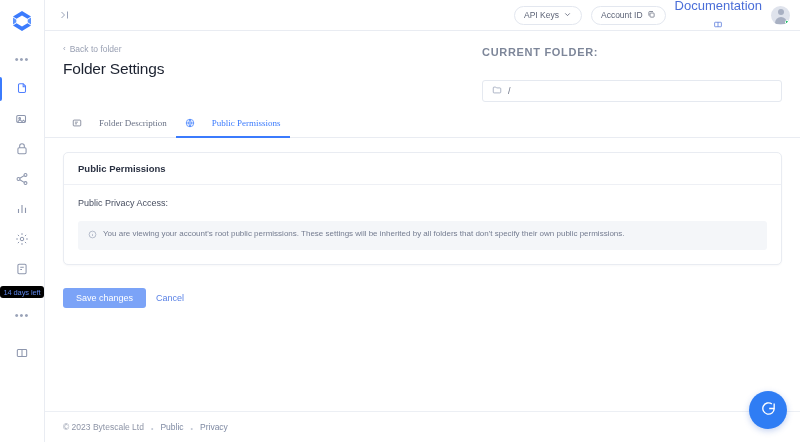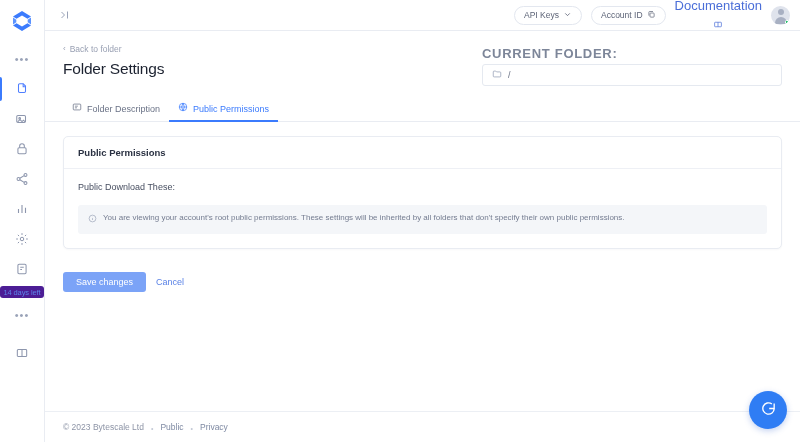--- a/index.html
+++ b/index.html
@@ -28,21 +28,21 @@
     color: #8d96ad;
   }
   .side-item.active { color: #4f7fff; }
   .side-item.active::before {
     content: ""; position: absolute; left: 0; top: 3px;
     width: 2.5px; height: 24px; background: #3b7bfd; border-radius: 0 2px 2px 0;
   }
   .side-item svg { width: 14px; height: 14px; display: block; }
   .dots { letter-spacing: 1px; font-size: 11px; color: #9aa3b8; line-height: 1; }
   .days-left {
-    font-size: 7.5px; color: #5d85e8; background: #4c1d95;
+    font-size: 7.5px; color: #5d85e8; background: #000000;
     padding: 1.5px 3px; border-radius: 3px; white-space: nowrap;
     margin: 2px 0 2px 0; letter-spacing: -0.1px;
   }
 
   
   .right { flex: 1; display: flex; flex-direction: column; height: 442px; position: relative; background:#fff; }
 
   
   .topbar {
     height: 31px; flex: 0 0 31px;
@@ -82,39 +82,40 @@
   .head-row { display: flex; padding: 13px 18px 0 18px; }
   .head-left { flex: 1; }
   .back-link {
     font-size: 8.5px; color: #99a0b3; display: flex; align-items: center; gap: 4px;
     margin-bottom: 6px;
   }
   .back-link .chev { font-size: 8px; line-height: 1; }
   .page-title { font-size: 15.5px; font-weight: normal; color: #1c2230; letter-spacing: -0.2px; }
 
   .head-right { width: 300px; padding-top: 2px; }
-  .cf-label { font-size: 13px; letter-spacing: 0.7px; color: #7c８899; color:#7d8699; font-weight: bold; margin-bottom: 3px; }
+  .cf-label { font-size: 11px; letter-spacing: 0.7px; color: #7c８899; color:#7d8699; font-weight: bold; margin-bottom: 22px; }
   .cf-box {
     height: 22px; border: 1px solid #e5e9f0; border-radius: 3px;
     display: flex; align-items: center; gap: 6px; padding: 0 9px;
     font-size: 9px; color: #6b7285; background: #fff;
   }
   .cf-box svg { width: 10px; height: 10px; color:#9aa3b8; }
 
   
   .tabs {
     display: flex; gap: 0; padding: 0 18px;
     border-bottom: 1px solid #e9ecf2;
     margin-top: 11px;
   }
   .tab {
-    display: flex; align-items: flex-end; gap: 5px;
+    display: flex; align-items: flex-start; gap: 17px;
     font-size: 9px; color: #6a7286;
     padding: 5px 9px 7px 9px;
     position: relative;
+    font-family: Liberation Serif, serif;
   }
   .tab svg { width: 10px; height: 10px; }
   .tab.active { color: #3b7bfd; font-weight: normal; }
   .tab.active::after {
     content: ""; position: absolute; left: 0; right: 0; bottom: -1px;
     height: 2px; background: #3b7bfd;
   }
 
   
   .content { padding: 14px 18px 0 18px; }
@@ -371,21 +372,21 @@
         </div>
 
       </div>
 
       <div class="content">
         <div class="card">
           <div class="card-head">Public Permissions</div>
           <div class="card-body">
 
             <div class="field-row">
-              <div class="field-label">Public Download These:</div>
+              <div class="field-label">Public Privacy Access:</div>
             </div>
 
             <div class="banner">
               <span>
                 <svg viewBox="0 0 24 24" fill="none" stroke="currentColor" stroke-width="1.8">
                   <circle cx="12" cy="12" r="9"></circle>
                     <path d="M12 11v5M12 7.6v.6"></path>
                 </svg>
               </span>
               <span>You are viewing your account's root public permissions. These settings will be inherited by all folders that don't specify their own public permissions.</span>

